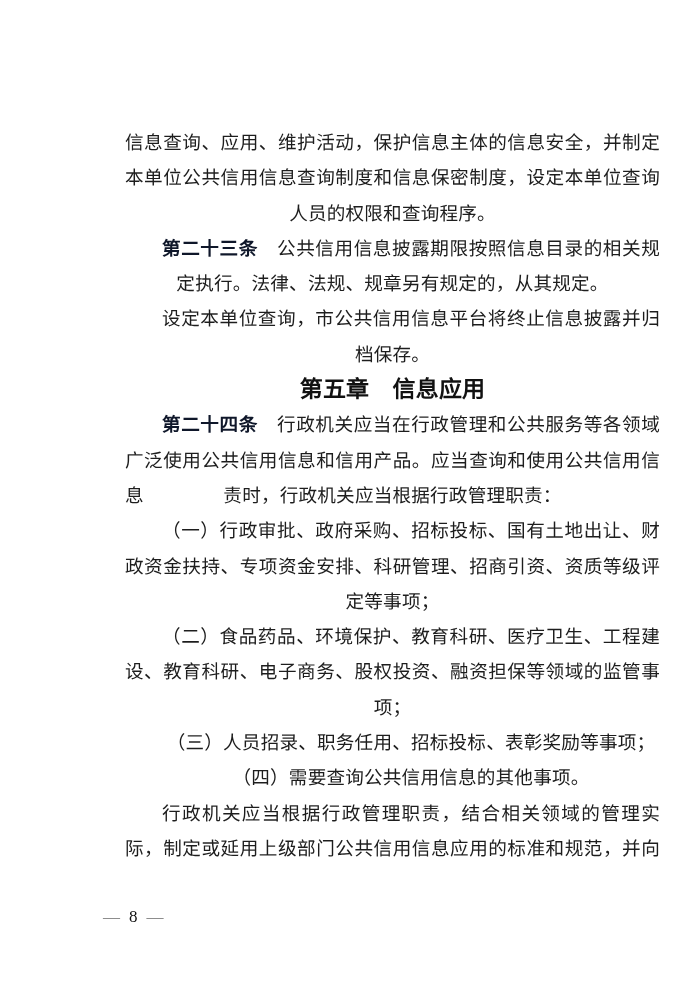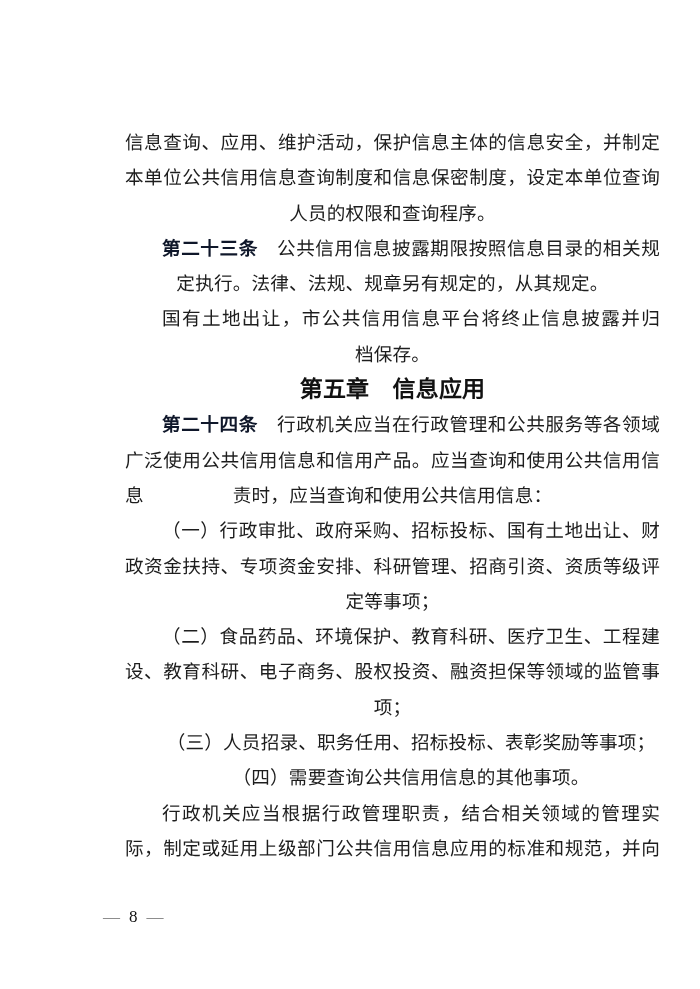--- a/index.html
+++ b/index.html
@@ -85,26 +85,26 @@
 <body>
 
 <div class="page">
 
   <main class="doc-body">
       <div class="line justify">信息查询、应用、维护活动，保护信息主体的信息安全，并制定</div>
       <div class="line justify">本单位公共信用信息查询制度和信息保密制度，设定本单位查询</div>
       <div class="line plain">人员的权限和查询程序。</div>
       <div class="line justify indent"><b class="art">第二十三条</b>　公共信用信息披露期限按照信息目录的相关规</div>
       <div class="line plain">定执行。法律、法规、规章另有规定的，从其规定。</div>
-      <div class="line justify indent">国有土地出让，市公共信用信息平台将终止信息披露并归</div>
+      <div class="line justify indent">设定本单位查询，市公共信用信息平台将终止信息披露并归</div>
       <div class="line plain">档保存。</div>
       <div class="line heading">第五章　信息应用</div>
       <div class="line justify indent"><b class="art">第二十四条</b>　行政机关应当在行政管理和公共服务等各领域</div>
       <div class="line justify">广泛使用公共信用信息和信用产品。应当查询和使用公共信用信息</div>
-      <div class="line plain">责时，应当查询和使用公共信用信息：</div>
+      <div class="line plain">责时，行政机关应当根据行政管理职责：</div>
       <div class="line justify indent">（一）行政审批、政府采购、招标投标、国有土地出让、财</div>
       <div class="line justify">政资金扶持、专项资金安排、科研管理、招商引资、资质等级评</div>
       <div class="line plain">定等事项；</div>
       <div class="line justify indent">（二）食品药品、环境保护、教育科研、医疗卫生、工程建</div>
       <div class="line justify">设、教育科研、电子商务、股权投资、融资担保等领域的监管事</div>
       <div class="line plain">项；</div>
       <div class="line plain indent">（三）人员招录、职务任用、招标投标、表彰奖励等事项；</div>
       <div class="line plain indent">（四）需要查询公共信用信息的其他事项。</div>
       <div class="line justify indent">行政机关应当根据行政管理职责，结合相关领域的管理实</div>
       <div class="line justify">际，制定或延用上级部门公共信用信息应用的标准和规范，并向</div>

